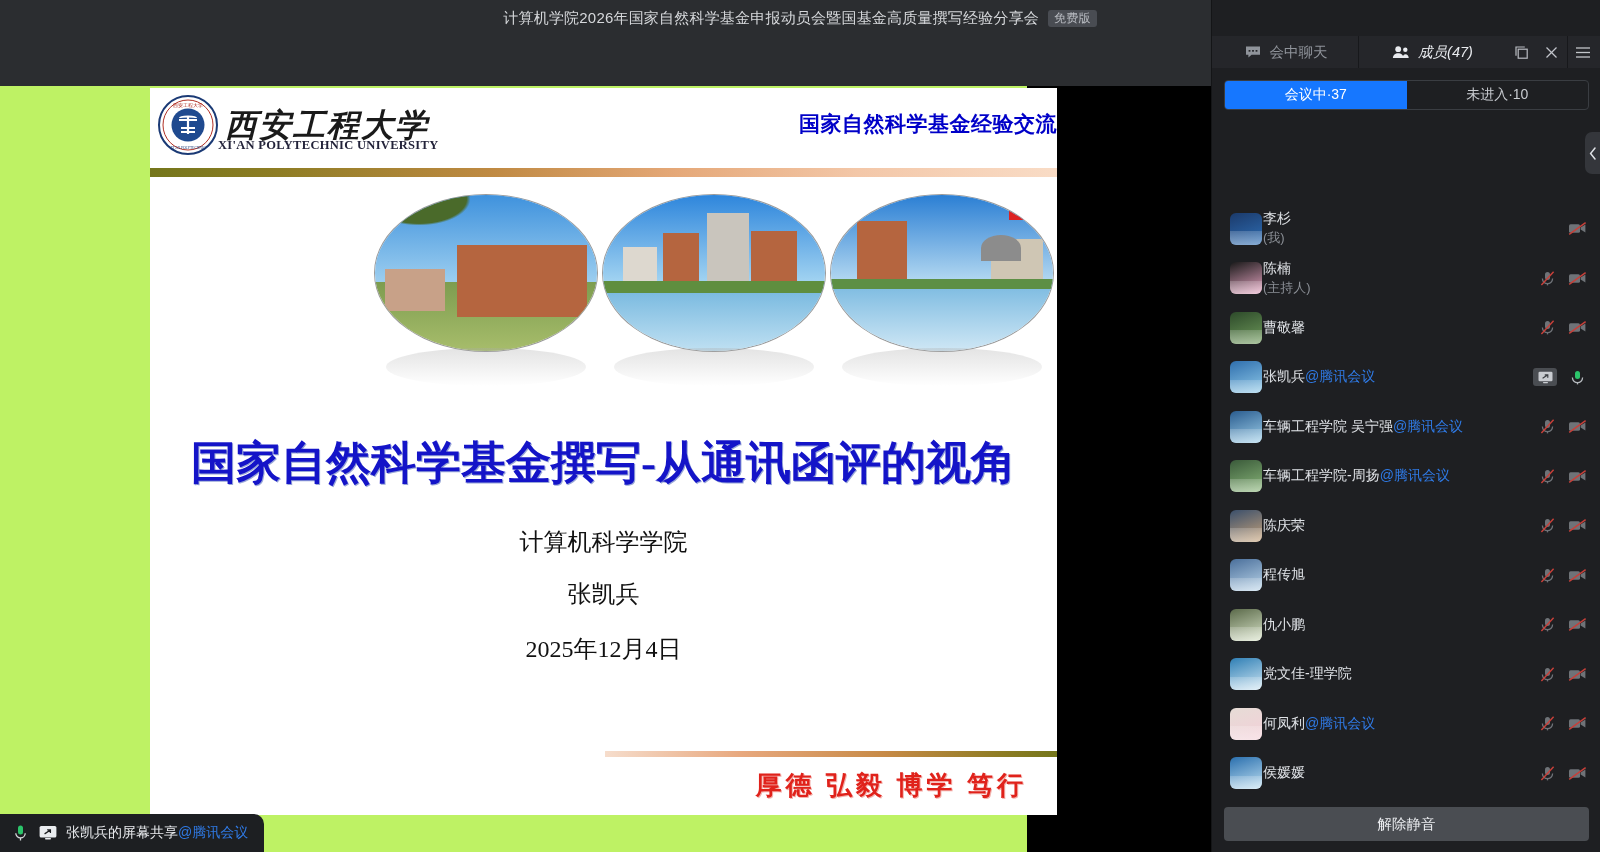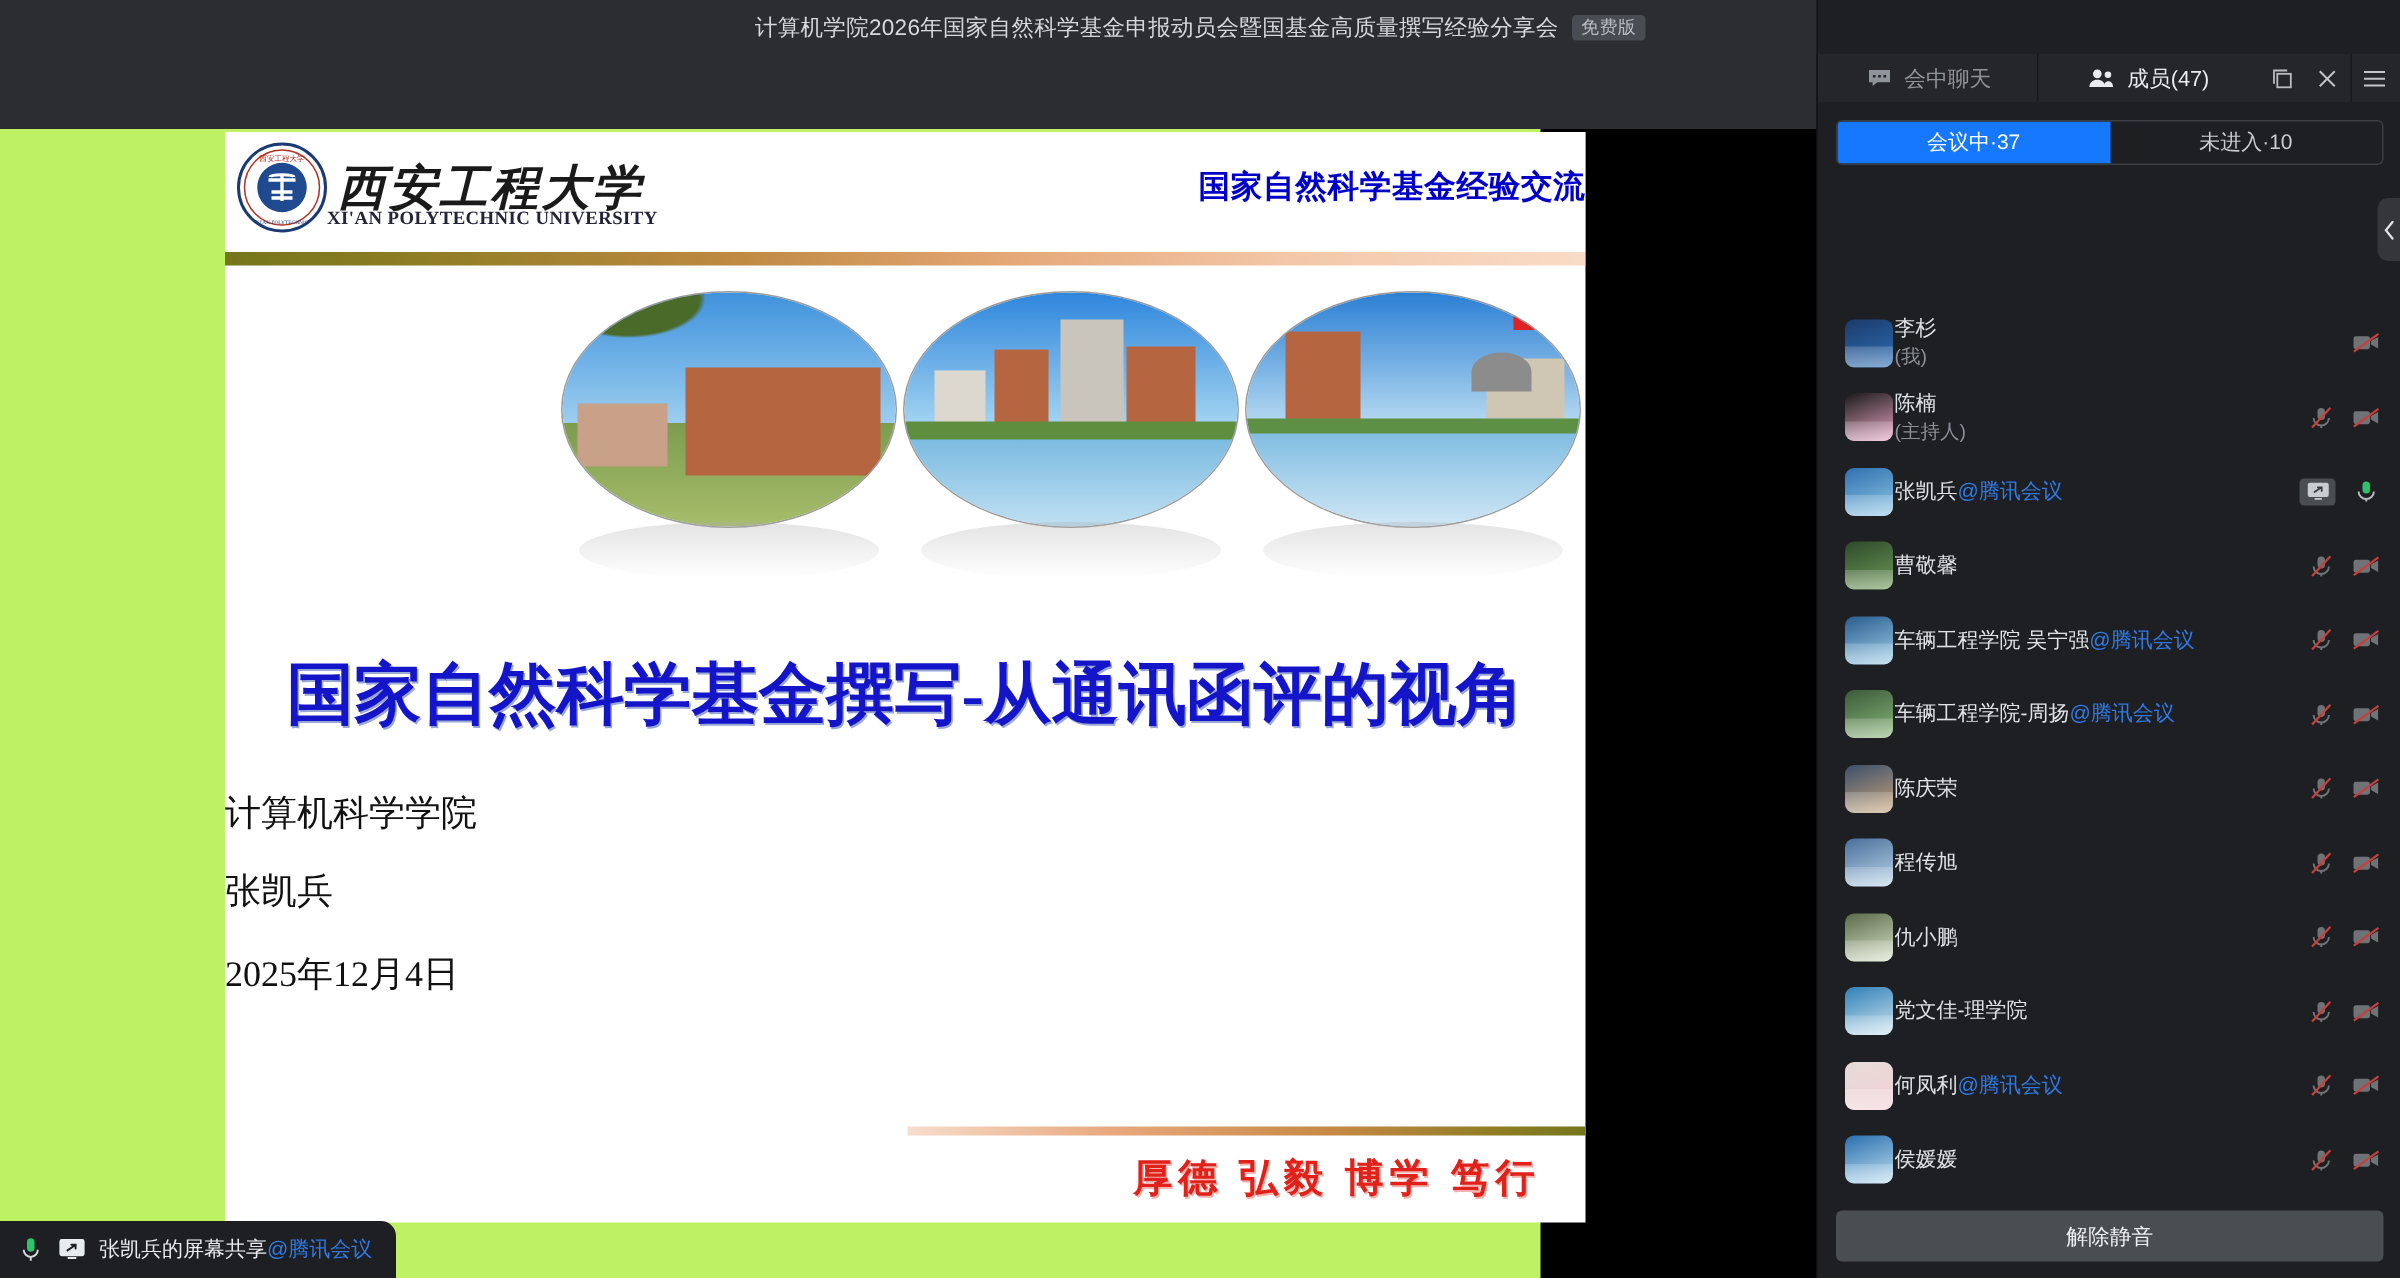--- a/index.html
+++ b/index.html
@@ -75,21 +75,21 @@
     background: linear-gradient(to bottom, rgba(170,170,170,.33), rgba(255,255,255,0));
   }
   
   #slide-title {
     position: absolute; left: 0; top: 345px; width: 907px; text-align: center;
     font-family: "Liberation Serif", "DejaVu Serif", serif;
     font-size: 45px; font-weight: bold; color: #1414c8; white-space: nowrap;
     text-shadow: 1px 1px 0 #9aa8d8;
   }
   .sub {
-    position: absolute; left: 0; width: 907px; 
+    position: absolute; left: 0; width: 907px; text-align: center;
     font-family: "Liberation Serif", "DejaVu Serif", serif; font-size: 24px; color: #111;
   }
   #sub1 { top: 438px; }
   #sub2 { top: 490px; }
   #sub3 { top: 545px; }
   #bar-bot {
     position: absolute; left: 455px; top: 663px; width: 452px; height: 6px;
     background: linear-gradient(to right,#f6ddcc 0%,#e8a87e 30%,#c78a46 62%,#8d7c23 88%,#74761b 100%);
   }
   #motto {
@@ -303,21 +303,21 @@
             <path d="M1 1.6h14v8.2H6.6L3.4 12.4V9.8H1z" fill="#8f939a"></path>
             <g fill="#25262a">
                 <rect x="3.6" y="5" width="1.8" height="1.7"></rect>
                 <rect x="7.1" y="5" width="1.8" height="1.7"></rect>
                 <rect x="10.6" y="5" width="1.8" height="1.7"></rect>
               </g>
           </svg>
         </span>
         <span>会中聊天</span>
       </div>
-      <div class="ptab active" style="border-right:0;">
+      <div class="ptab active" style="border-right:0;font-style:italic;">
         <span class="ic">
           <svg width="18" height="14" viewBox="0 0 18 14">
             <circle cx="6.2" cy="4.2" r="2.9" fill="#e9ebef"></circle>
             <path d="M.9 13c0-3 2.4-4.8 5.3-4.8S11.5 10 11.5 13z" fill="#e9ebef"></path>
             <circle cx="13.3" cy="4.8" r="2.2" fill="#e9ebef"></circle>
             <path d="M10.6 13c0-2.4 1.3-3.8 2.9-3.8s3.2 1.3 3.2 3.8z" fill="#e9ebef"></path>
           </svg>
         </span>
         <span>成员(47)</span>
       </div>
@@ -395,20 +395,47 @@
               <span class="ic">
                 <svg width="19" height="15" viewBox="0 0 19 15">
   <rect x="1" y="3.2" width="11" height="8.6" rx="1.6" fill="#6f7378"></rect>
   <path d="M12.6 6.4 17.4 3.6v7.8l-4.8-2.8z" fill="#6f7378"></path>
   <line x1="1.2" y1="13.4" x2="17.6" y2="1.6" stroke="#c7403a" stroke-width="1.5"></line>
                 </svg>
               </span>
             </div>
           </div>
           <div class="prow">
+            <div class="pav" style="background:linear-gradient(160deg,#2d4a2a,#6f9a5b);">
+      <div style="position:absolute;left:0;bottom:0;width:100%;height:42%;
+        background:linear-gradient(rgba(255,255,255,.18),rgba(255,255,255,.42));"></div>
+    </div>
+            <div class="pname">
+      <div class="n1">曹敬馨</div>
+
+    </div>
+            <div class="picons">
+              <span class="ic">
+                <svg width="17" height="17" viewBox="0 0 17 17">
+  <rect x="6" y="2" width="5" height="8" rx="2.5" fill="#6f7378"></rect>
+  <path d="M3.4 8.6a5.1 5.1 0 0 0 10.2 0" fill="none" stroke="#6f7378" stroke-width="1.3"></path>
+  <line x1="8.5" y1="13.2" x2="8.5" y2="15.4" stroke="#6f7378" stroke-width="1.3"></line>
+  <line x1="2.4" y1="15" x2="14.6" y2="1.8" stroke="#c7403a" stroke-width="1.5"></line>
+                </svg>
+              </span>
+              <span class="ic">
+                <svg width="19" height="15" viewBox="0 0 19 15">
+  <rect x="1" y="3.2" width="11" height="8.6" rx="1.6" fill="#6f7378"></rect>
+  <path d="M12.6 6.4 17.4 3.6v7.8l-4.8-2.8z" fill="#6f7378"></path>
+  <line x1="1.2" y1="13.4" x2="17.6" y2="1.6" stroke="#c7403a" stroke-width="1.5"></line>
+                </svg>
+              </span>
+            </div>
+          </div>
+          <div class="prow">
             <div class="pav" style="background:linear-gradient(160deg,#2f6fae,#8fc9e8);">
       <div style="position:absolute;left:0;bottom:0;width:100%;height:42%;
         background:linear-gradient(rgba(255,255,255,.18),rgba(255,255,255,.42));"></div>
     </div>
             <div class="pname">
       <div class="n1">张凯兵<span class="at">@腾讯会议</span></div>
 
     </div>
             <div class="picons">
               <span class="ic" style="width:24px;height:18px;background:#4a4d52;border-radius:3px;">
@@ -421,47 +448,20 @@
               <span class="ic">
                 <svg width="17" height="17" viewBox="0 0 17 17">
   <rect x="6" y="2" width="5" height="8" rx="2.5" fill="#2bc46a"></rect>
   <path d="M3.4 8.6a5.1 5.1 0 0 0 10.2 0" fill="none" stroke="#b5b9be" stroke-width="1.3"></path>
   <line x1="8.5" y1="13.2" x2="8.5" y2="15.4" stroke="#b5b9be" stroke-width="1.3"></line>
                 </svg>
               </span>
             </div>
           </div>
           <div class="prow">
-            <div class="pav" style="background:linear-gradient(160deg,#2d4a2a,#6f9a5b);">
-      <div style="position:absolute;left:0;bottom:0;width:100%;height:42%;
-        background:linear-gradient(rgba(255,255,255,.18),rgba(255,255,255,.42));"></div>
-    </div>
-            <div class="pname">
-      <div class="n1">曹敬馨</div>
-
-    </div>
-            <div class="picons">
-              <span class="ic">
-                <svg width="17" height="17" viewBox="0 0 17 17">
-  <rect x="6" y="2" width="5" height="8" rx="2.5" fill="#6f7378"></rect>
-  <path d="M3.4 8.6a5.1 5.1 0 0 0 10.2 0" fill="none" stroke="#6f7378" stroke-width="1.3"></path>
-  <line x1="8.5" y1="13.2" x2="8.5" y2="15.4" stroke="#6f7378" stroke-width="1.3"></line>
-  <line x1="2.4" y1="15" x2="14.6" y2="1.8" stroke="#c7403a" stroke-width="1.5"></line>
-                </svg>
-              </span>
-              <span class="ic">
-                <svg width="19" height="15" viewBox="0 0 19 15">
-  <rect x="1" y="3.2" width="11" height="8.6" rx="1.6" fill="#6f7378"></rect>
-  <path d="M12.6 6.4 17.4 3.6v7.8l-4.8-2.8z" fill="#6f7378"></path>
-  <line x1="1.2" y1="13.4" x2="17.6" y2="1.6" stroke="#c7403a" stroke-width="1.5"></line>
-                </svg>
-              </span>
-            </div>
-          </div>
-          <div class="prow">
             <div class="pav" style="background:linear-gradient(160deg,#2a5c8f,#9fd0ea);">
       <div style="position:absolute;left:0;bottom:0;width:100%;height:42%;
         background:linear-gradient(rgba(255,255,255,.18),rgba(255,255,255,.42));"></div>
     </div>
             <div class="pname">
       <div class="n1">车辆工程学院 吴宁强<span class="at">@腾讯会议</span></div>
 
     </div>
             <div class="picons">
               <span class="ic">

